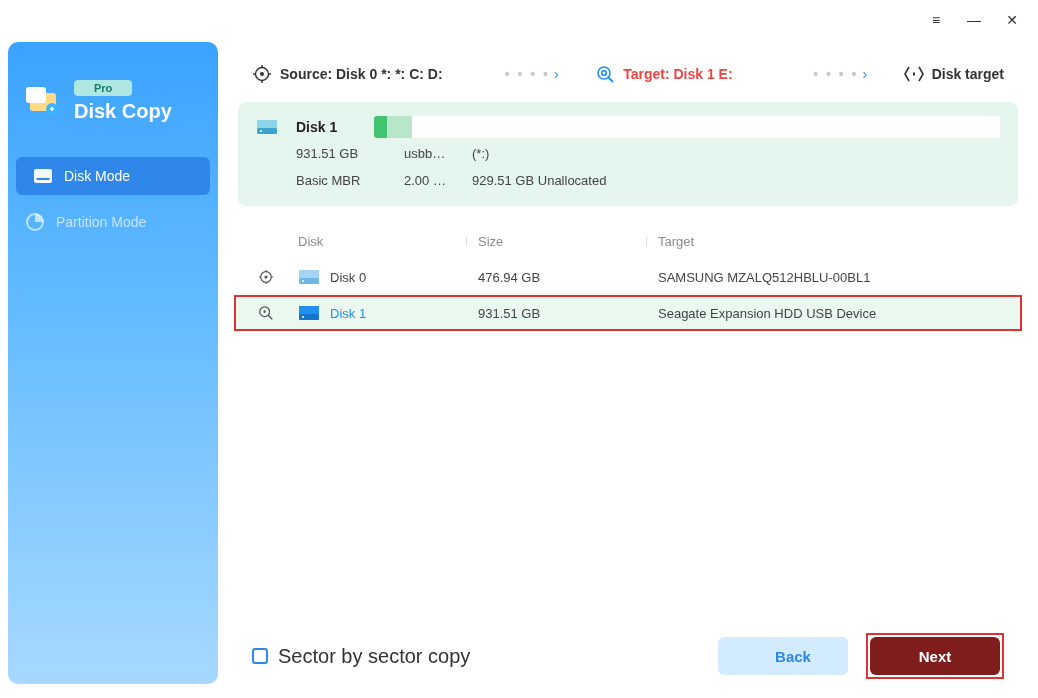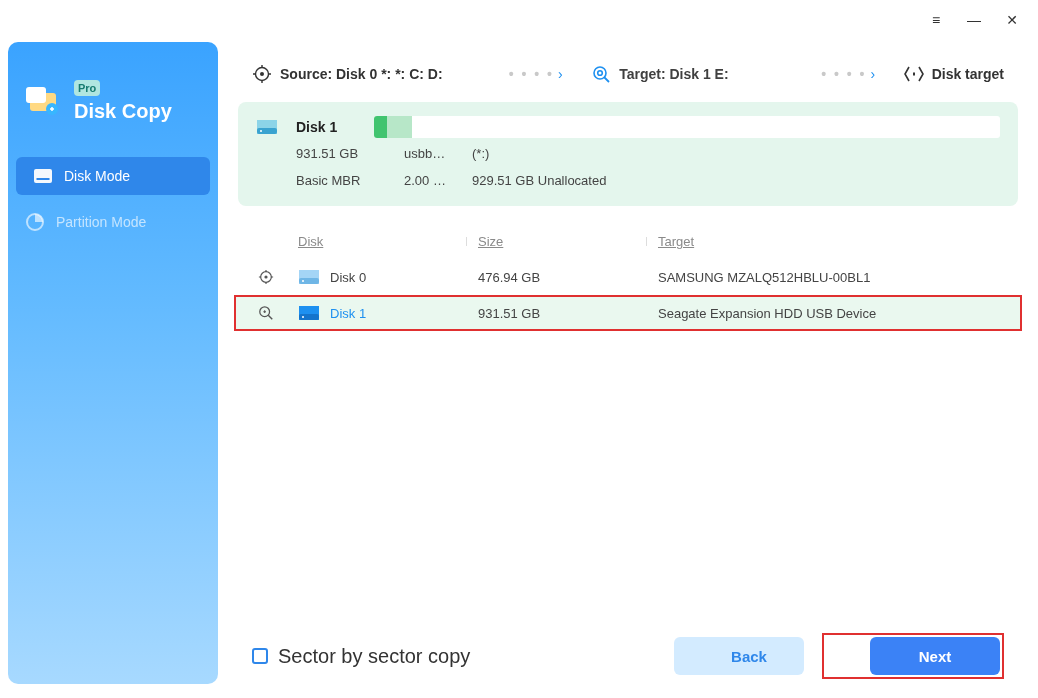--- a/index.html
+++ b/index.html
@@ -12,74 +12,74 @@
     position: absolute; left: 8px; top: 42px; width: 210px; height: 642px;
     background: linear-gradient(180deg, #3aa3ff 0%, #62baff 40%, #a7d9ff 100%);
     border-radius: 10px; padding-top: 28px;
   }
   .brand { display: flex; align-items: center; padding: 10px 18px 26px 18px; gap: 12px; }
   .brand-icon { width: 36px; height: 30px; position: relative; }
   .brand-icon svg { width: 100%; height: 100%; }
   .brand-text { display: flex; flex-direction: column; gap: 4px; }
   .badge {
     align-self: flex-start; background: #b0e6e0; color: #177c71; font-size: 11px; font-weight: 600;
-    padding: 2px 4px; border-radius: 4px;
+    padding: 2px 20px; border-radius: 4px;
   }
   .brand-title { color: #fff; font-size: 20px; font-weight: 600; }
 
   .nav-item {
     display: flex; align-items: center; gap: 12px; padding: 10px 18px; color: rgba(255,255,255,0.65);
     font-size: 14px; cursor: default;
   }
   .nav-item.active { background: #2f87ea; color: #fff; border-radius: 6px; margin: 8px 8px; position: relative; }
   .nav-icon { width: 18px; height: 18px; display: flex; align-items: center; justify-content: center; opacity: 0.95; }
 
   .content { position: absolute; left: 234px; top: 58px; right: 16px; bottom: 10px; }
 
-  .stepper { display: flex; align-items: center; gap: 0; padding: 6px 18px 18px 18px; }
+  .stepper { display: flex; align-items: center; gap: 8px; padding: 6px 18px 18px 18px; }
   .step { display: flex; align-items: center; gap: 8px; font-weight: 600; color: #333; }
-  .step.active { color: #404040; }
+  .step.active { color: #ef4444; }
   .step-sep { color: #c9c9c9; letter-spacing: 2px; font-weight: 700; }
   .step-sep .arrow { color: #1e90f0; font-weight: 400; display: inline-block; margin-left: 4px; }
   .step-icon { width: 20px; height: 20px; display: flex; align-items: center; justify-content: center; }
 
   .disk-card {
     background: #e4f6ed; border-radius: 8px; padding: 14px 18px 18px 18px; margin: 0 4px 18px 4px;
   }
   .disk-card-row1 { display: flex; align-items: center; gap: 18px; }
   .disk-mini-icon { width: 22px; height: 16px; }
   .disk-name { font-weight: 600; color: #222; min-width: 60px; }
   .usage-bar { flex: 1; height: 22px; background: #fff; border-radius: 3px; display: flex; overflow: hidden; }
   .usage-seg { height: 100%; }
   .disk-card-row2 { display: flex; gap: 18px; margin-top: 8px; padding-left: 40px; color: #444; font-size: 13px; }
   .col-a { min-width: 90px; }
   .col-b { min-width: 50px; }
   .col-c { }
 
   .section-title { font-weight: 600; font-size: 16px; padding: 8px 18px 4px 18px; color: #222; }
 
   .table { margin: 4px 0 0 0; }
-  .thead { display: grid; grid-template-columns: 40px 180px 180px 1fr; padding: 10px 18px 10px 18px; color: #8a8a8a; font-size: 13px; text-decoration: underline; }
+  .thead { display: grid; grid-template-columns: 40px 180px 180px 1fr; padding: 10px 18px 10px 18px; color: #8a8a8a; font-size: 13px; }
   .thead .th { padding-left: 6px; position: relative; }
   .thead .th.divider::before { content:""; position:absolute; left:-6px; top:3px; bottom:3px; width:1px; background:#ddd; }
   .trow { display: grid; grid-template-columns: 40px 180px 180px 1fr; align-items: center; padding: 10px 18px; font-size: 13px; color: #444; }
   .trow .cell { padding-left: 6px; display: flex; align-items: center; gap: 10px; }
   .row-source .row-icon { color: #555; }
   .trow.selected { background: #eaf8ef; outline: 2px solid #e03030; outline-offset: -2px; }
   .trow.selected .disk-mini-icon path.body { fill: #1e90f0; }
   .trow.selected .cell.first { color: #1e90f0; font-weight: 500; }
   .trow .disk-mini-icon path.body { fill: #9ad0f5; }
 
   .footer { position: absolute; left: 0; right: 0; bottom: 0; height: 64px; display: flex; align-items: center; padding: 0 18px; }
   .chk { display: flex; align-items: center; gap: 10px; font-size: 20px; color: #333; }
   .chk-box { width: 16px; height: 16px; border: 2px solid #2f87ea; border-radius: 3px; background: #fff; }
   .footer-spacer { flex: 1; }
   .btn { width: 130px; height: 38px; border-radius: 6px; display: flex; align-items: center; justify-content: center; font-weight: 600; font-size: 15px; }
   .btn-back { background: #d3ebff; color: #2f87ea; margin-right: 18px; padding-left: 20px; }
-  .btn-next { background: #3b82f6; color: #fff; margin-left: 44px; }
+  .btn-next { background: #7f1d1d; color: #fff; }
   .btn-next-wrap { padding: 4px; outline: 2px solid #e03030; outline-offset: -2px; }
 </style>
 </head>
 <body>
 
 <div class="window">
 
   <div class="titlebar">
     <span class="tb-icon">≡</span>
     <span class="tb-icon">—</span>

